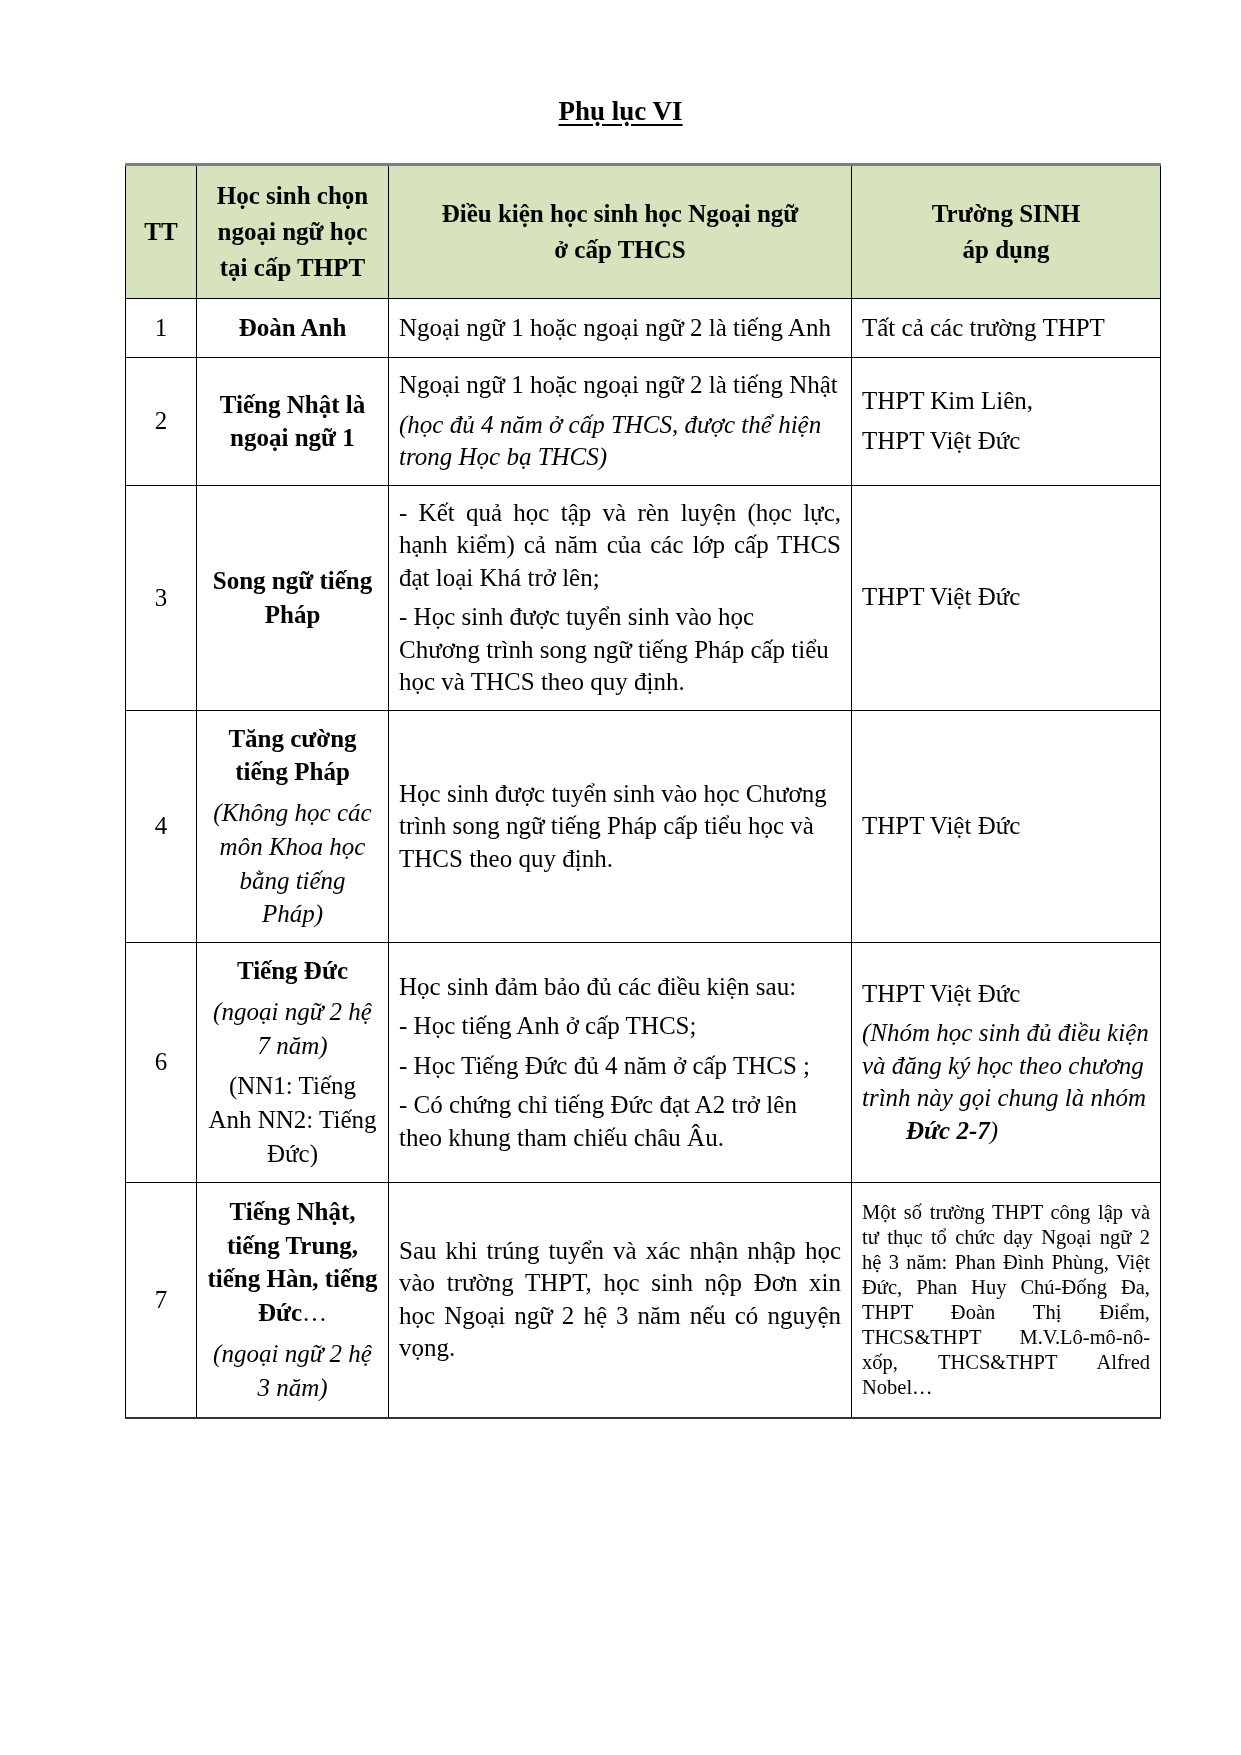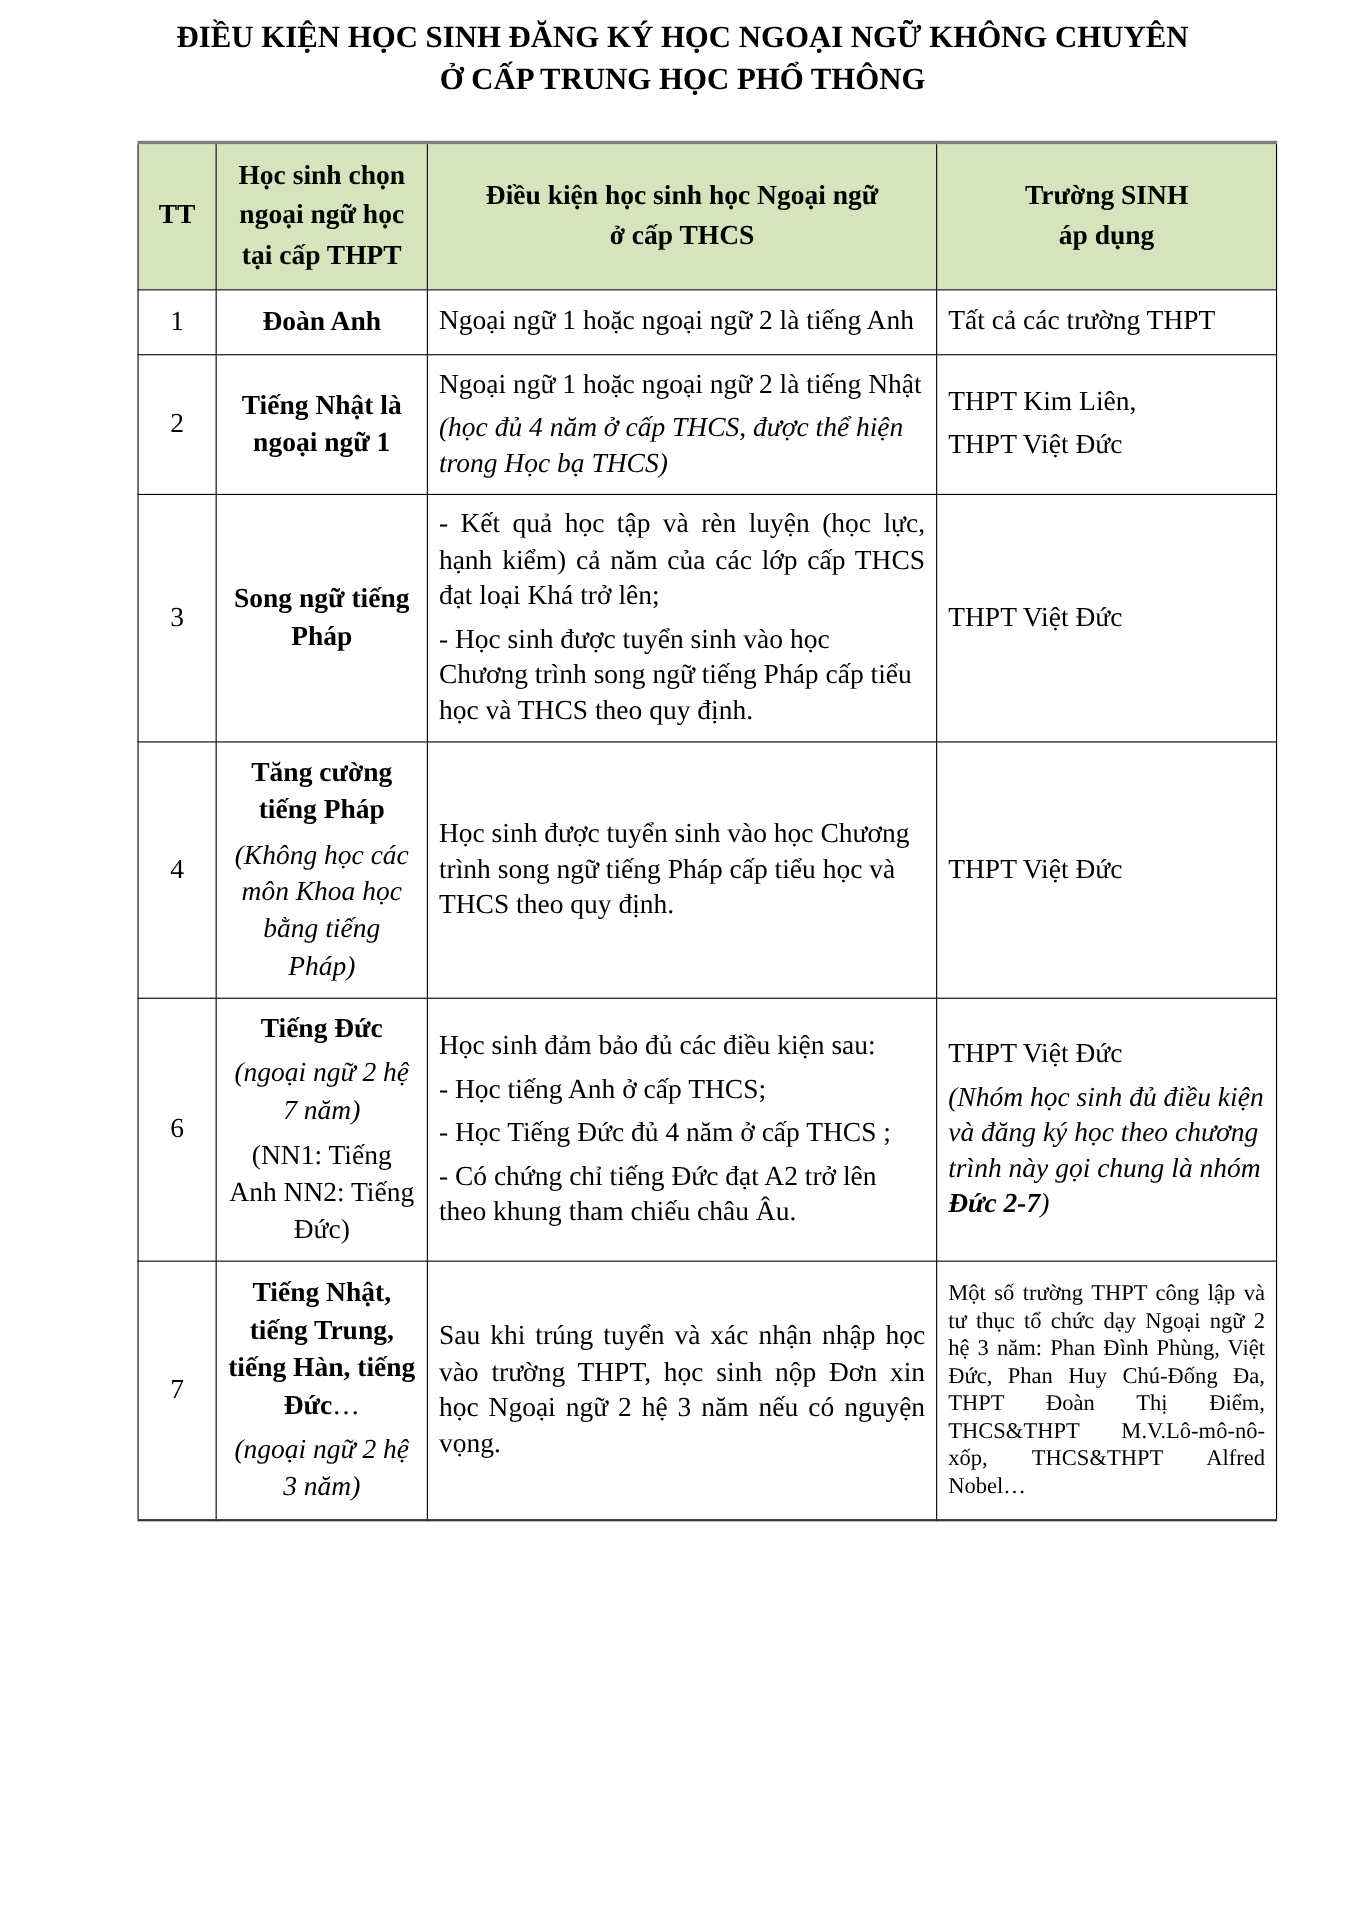--- a/index.html
+++ b/index.html
@@ -35,25 +35,24 @@
   tr.r2 td { height:180px; }
   tr.r3 td { height:144px; }
   tr.r4 td { height:164px; }
   tr.r5 td { height:226px; }
 </style>
 </head>
 <body>
 
 <div class="page">
 
+  <div class="doc-title">
+    <span class="ul">Phụ lục VI</span>
+  </div>
 
-  <div class="doc-heading">
-    <div>ĐIỀU KIỆN HỌC SINH ĐĂNG KÝ HỌC NGOẠI NGỮ KHÔNG CHUYÊN</div>
-    <div>Ở CẤP TRUNG HỌC PHỔ THÔNG</div>
-  </div>
 
 
   <table class="cond-table">
     <colgroup>
       <col style="width:71px">
       <col style="width:192px">
       <col style="width:463px">
       <col style="width:309px">
     </colgroup>
     <thead>
@@ -131,21 +130,21 @@
             <p class="c"><span>(NN1: Tiếng Anh NN2: Tiếng Đức)</span></p>
           </td>
           <td class="cond">
             <p><span>Học sinh đảm bảo đủ các điều kiện sau:</span></p>
             <p><span>- Học tiếng Anh ở cấp THCS;</span></p>
             <p><span>- Học Tiếng Đức đủ 4 năm ở cấp THCS ;</span></p>
             <p><span>- Có chứng chỉ tiếng Đức đạt A2 trở lên theo khung tham chiếu châu Âu.</span></p>
           </td>
           <td class="schools">
             <p><span>THPT Việt Đức</span></p>
-            <p><span style="font-style: italic;">(Nhóm học sinh đủ điều kiện và đăng ký học theo chương trình này gọi chung là nhóm </span><span style="font-weight: bold; font-style: italic;">Đức 2-7</span><span style="font-style: italic;">)</span></p>
+            <p><span style="font-style: italic;">(Nhóm học sinh đủ điều kiện và đăng ký học theo chương trình này gọi chung là nhóm </span><span style="font-weight: bold; font-style: italic; margin-left: 44px;">Đức 2-7</span><span style="font-style: italic;">)</span></p>
           </td>
         </tr>
         <tr class="r5">
           <td class="tt">7</td>
           <td class="choice">
             <p class="c"><span style="font-weight: bold;">Tiếng Nhật, tiếng Trung, tiếng Hàn, tiếng Đức</span><span>…</span></p>
             <p class="c"><span style="font-style: italic;">(ngoại ngữ 2 hệ 3 năm)</span></p>
           </td>
           <td class="cond">
             <p class="j"><span>Sau khi trúng tuyển và xác nhận nhập học vào trường THPT, học sinh nộp Đơn xin học Ngoại ngữ 2 hệ 3 năm nếu có nguyện vọng.</span></p>

